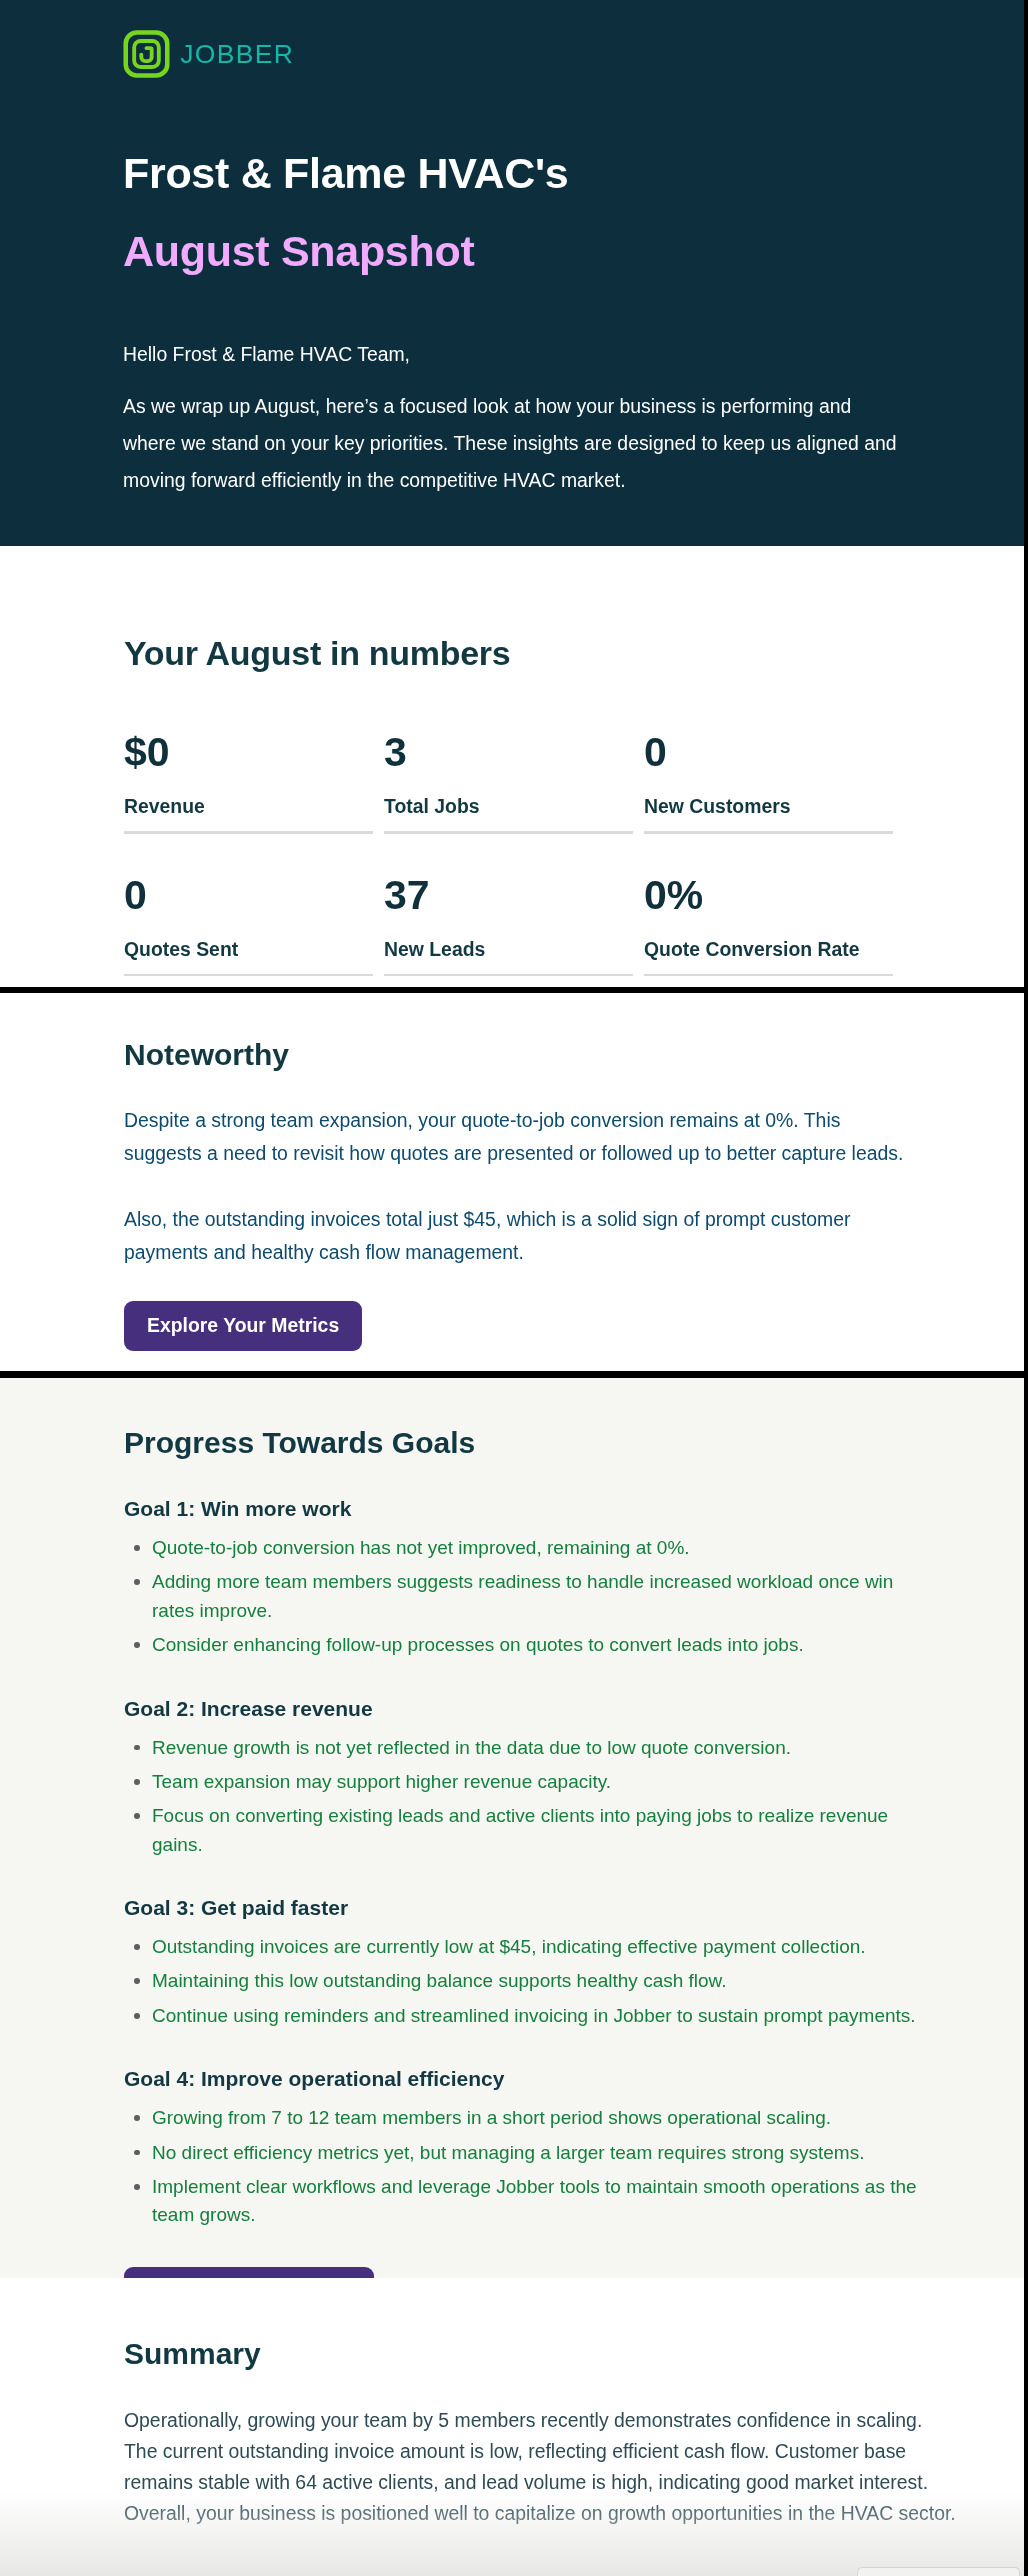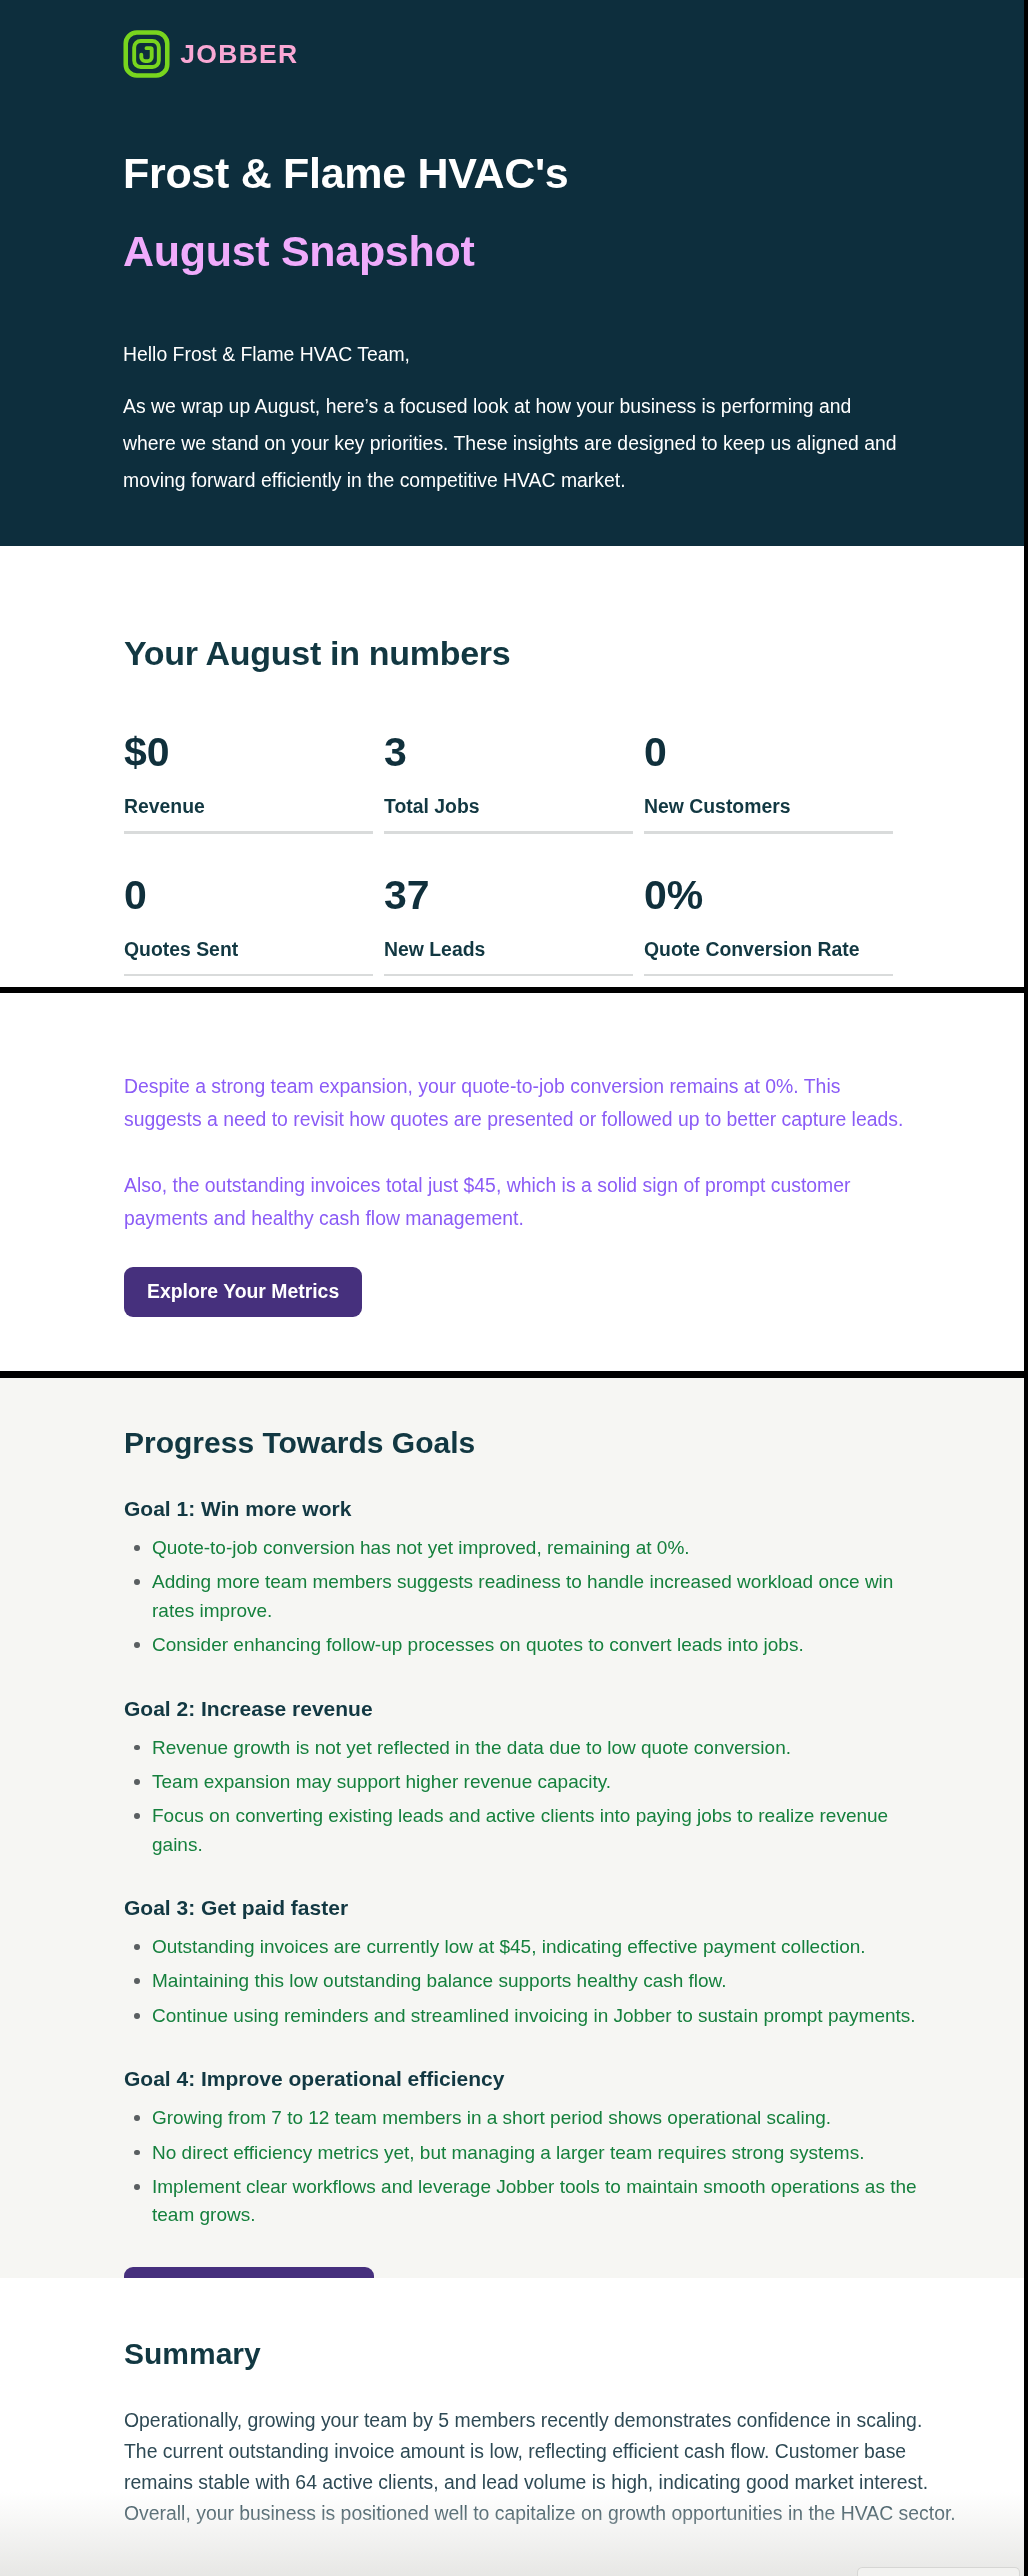--- a/index.html
+++ b/index.html
@@ -17,21 +17,21 @@
   
   .hero{
     height:546px;
     background:#0d2e3d;
     padding:30px 116px 0 123px;
     color:#fff;
   }
   .brand-row{display:flex;align-items:center;gap:10.3px;}
   .brand-mark{width:47px;height:48px;flex:0 0 auto;}
   .brand-word{
-    color:#f9a8d4;font-size:26.5px;font-weight:bold;letter-spacing:1.3px;text-align:center;
+    color:#14b8a6;font-size:26.5px;font-weight:normal;letter-spacing:1.3px;text-align:center;
   }
   .hero-title{
     margin:56px 0 0 0;
     font-size:43px;line-height:1.82;font-weight:bold;letter-spacing:-0.3px;
   }
   .hero-title .line2{color:#f0abfc;}
   .hero-greeting{margin-top:49px;font-size:19.4px;line-height:1.5;}
   .hero-intro{
     margin-top:14px;max-width:869px;
     font-size:19.4px;line-height:1.9;
@@ -57,21 +57,21 @@
 
   
   .noteworthy{
     height:391px;background:#fff;
     border-top:6.5px solid #000;border-bottom:7.8px solid #000;
     padding:45px 103px 0 124px;
   }
   .h3{margin:0;font-size:30px;font-weight:bold;color:#123842;}
   .note-p{
     margin:32px 0 0 0;max-width:801px;
-    font-size:19.4px;line-height:1.72;color:#8b5cf6;
+    font-size:19.4px;line-height:1.72;color:#0c4a6e;
   }
   .btn{
     display:inline-block;margin-top:31px;
     background:#46307d;color:#fff;
     font-size:19.4px;font-weight:bold;line-height:1;
     padding:15.5px 23px;border-radius:9px;
     border:none;cursor:pointer;font-family:inherit;
   }
 
   
@@ -170,20 +170,21 @@
       </div>
       <div class="metric">
         <div class="metric-value">0%</div>
         <div class="metric-label">Quote Conversion Rate</div>
         <div class="metric-rule"></div>
       </div>
     </div>
   </section>
 
   <section class="noteworthy">
+    <h2 class="h3">Noteworthy</h2>
     <p class="note-p">Despite a strong team expansion, your quote-to-job conversion remains at 0%. This suggests a need to revisit how quotes are presented or followed up to better capture leads.</p>
     <p class="note-p">Also, the outstanding invoices total just $45, which is a solid sign of prompt customer payments and healthy cash flow management.</p>
     <button class="btn">Explore Your Metrics</button>
   </section>
 
   <section class="goals">
     <h2 class="h3">Progress Towards Goals</h2>
 
     <div class="goal-block">
       <h3 class="goal-title">Goal 1: Win more work</h3>

